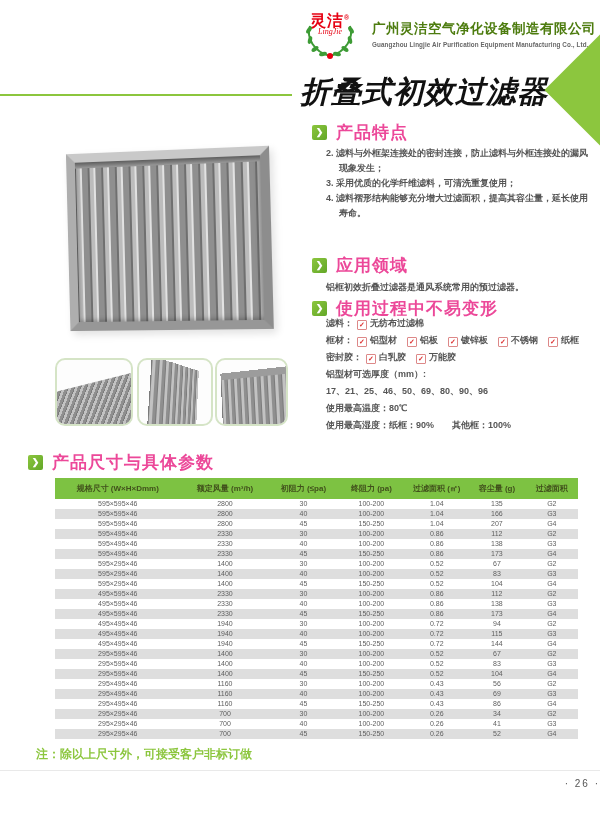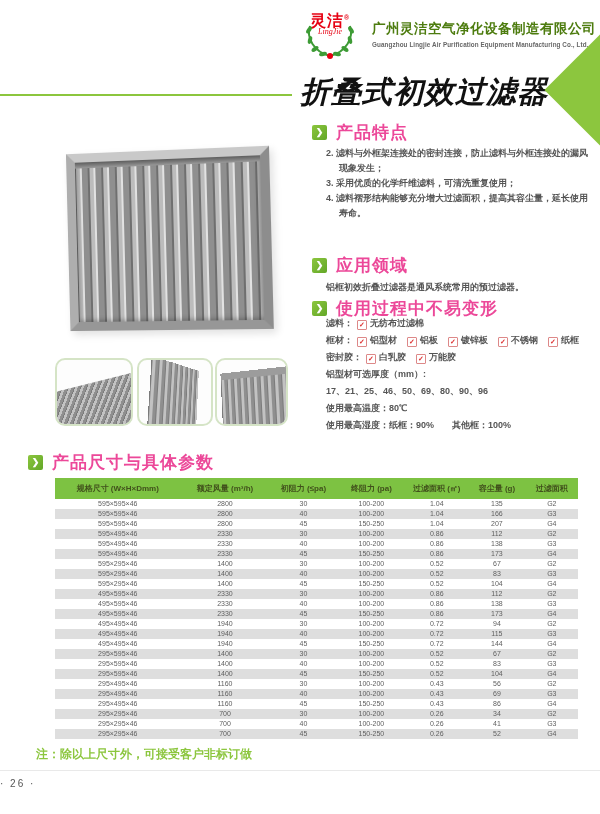--- a/index.html
+++ b/index.html
@@ -69,21 +69,21 @@
   .tdata .cell{font-size:7px;color:#606060;line-height:10px;}
   .tdata.even{background:#dedede;}
   .tdata.odd{background:#fff;}
   .cell{text-align:center;overflow:hidden;white-space:nowrap;}
   .c0{width:24%;} .c1{width:17%;} .c2{width:13%;} .c3{width:13%;} .c4{width:12%;text-align:center;} .c5{width:11%;} .c6{width:10%;}
 
   .table-note{position:absolute;left:28px;top:746px;font-size:12px;font-weight:bold;color:#8cc63e;margin-left:8px;}
 
   
   .footer-rule{position:absolute;left:0;top:770px;width:600px;height:1px;background:#e9e9e9;}
-  .page-number{position:absolute;left:0;top:778px;width:600px;text-align:left;
+  .page-number{position:absolute;left:0;top:778px;width:600px;text-align:right;
                font-size:10px;color:#555;letter-spacing:2px;}
 </style>
 </head>
 <body>
 
 <div class="page">
 
   <div class="logo">
     <svg class="wreath" viewBox="0 0 56 40">
       <path d="M8 6 C4 18, 12 32, 28 36" fill="none" stroke="#3d9b35" stroke-width="2"></path>

